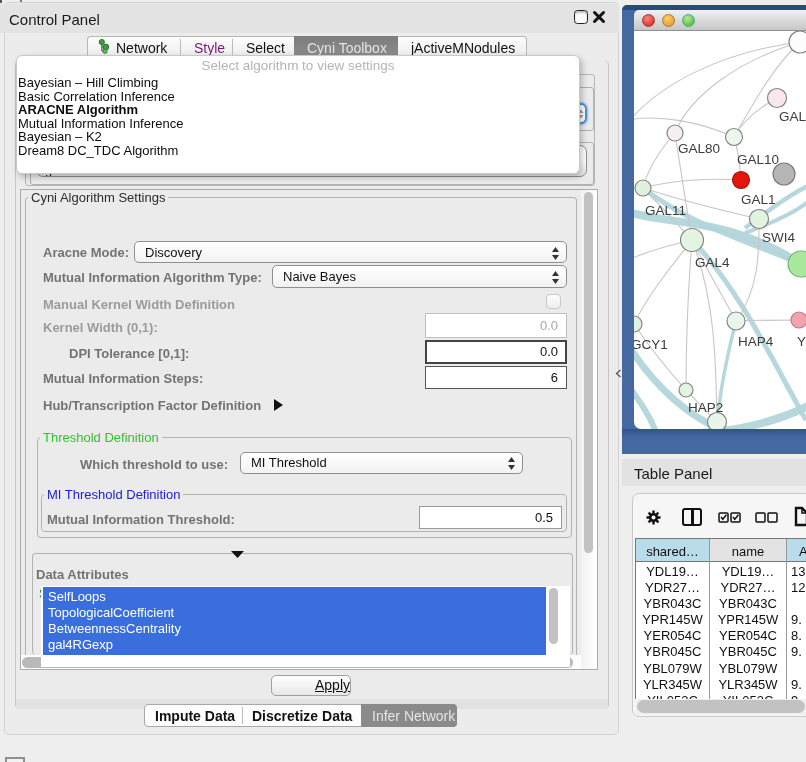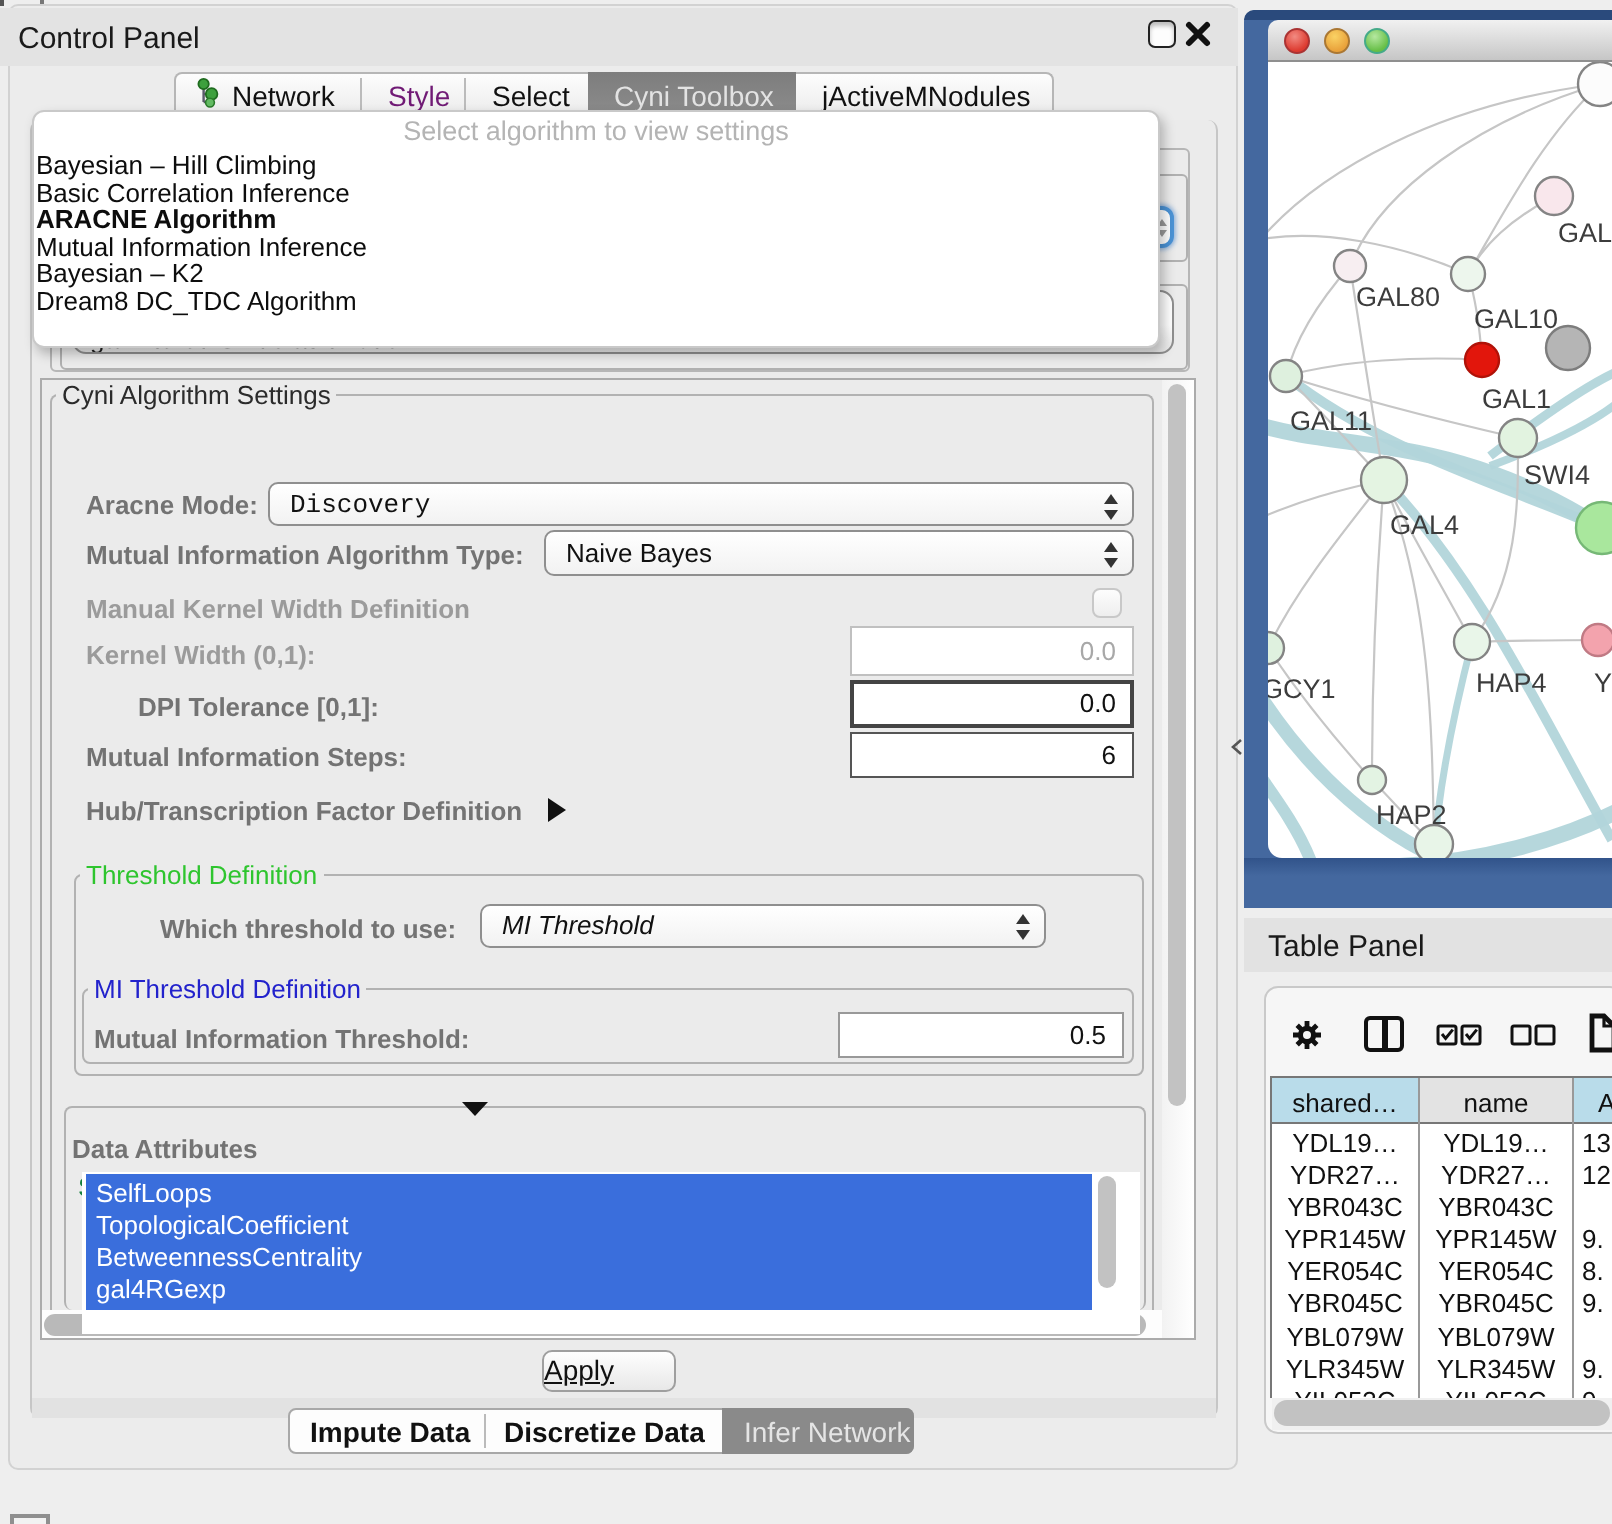--- a/index.html
+++ b/index.html
@@ -68,21 +68,21 @@
 
 <div class="abs" style="left:21px;top:655px;width:560px;height:14px;background:#fdfdfd;"></div>
 <div class="abs" style="left:22px;top:657px;width:551px;height:11px;background:#b9b9b9;border-radius:6px;"></div>
 
 <div class="grp" style="left:25px;top:197px;width:552px;height:458px;border-bottom:none;border-radius:4px 4px 0 0;">
   <div class="gtitle" style="left:2px;color:#2b2b2b;">Cyni Algorithm Settings</div>
 </div>
 
 <div class="lbl abs" style="left:43px;top:245px;">Aracne Mode:</div>
 <div class="combo" style="left:134px;top:241px;width:433px;height:22px;">
-  <span style="position:absolute;left:10px;top:3px;font-family:Liberation Mono, monospace;">Discovery</span>
+  <span style="position:absolute;left:10px;top:3px;">Discovery</span>
   <svg class="abs" style="right:6px;top:4px;" width="9" height="15" viewBox="0 0 9 15">
         <path d="M4.5 1 L8 6 L1 6 Z" fill="#333"></path>
         <path d="M4.5 14 L8 9 L1 9 Z" fill="#333"></path>
       </svg>
 </div>
 <div class="lbl abs" style="left:43px;top:270px;">Mutual Information Algorithm Type:</div>
 <div class="combo" style="left:272px;top:265px;width:295px;height:23px;">
   <span style="position:absolute;left:10px;top:3px;">Naive Bayes</span>
   <svg class="abs" style="right:6px;top:4px;" width="9" height="15" viewBox="0 0 9 15">
         <path d="M4.5 1 L8 6 L1 6 Z" fill="#333"></path>
@@ -101,21 +101,21 @@
 <div class="lbl abs" style="left:43px;top:398px;">Hub/Transcription Factor Definition</div>
 <svg class="abs" style="left:272px;top:398px;" width="12" height="14" viewBox="0 0 12 14">
       <path d="M2 1 L11 7 L2 13 Z" fill="#111"></path>
     </svg>
 
 <div class="grp" style="left:37px;top:437px;width:535px;height:101px;">
   <div class="gtitle" style="left:2px;color:#2ec52e;">Threshold Definition</div>
 </div>
 <div class="lbl abs" style="left:80px;top:457px;">Which threshold to use:</div>
 <div class="combo" style="left:240px;top:452px;width:283px;height:22px;">
-  <span style="position:absolute;left:10px;top:2px;font-style:italic;">MI Threshold</span>
+  <span style="position:absolute;left:10px;top:2px;">MI Threshold</span>
   <svg class="abs" style="right:6px;top:3px;" width="9" height="15" viewBox="0 0 9 15">
         <path d="M4.5 1 L8 6 L1 6 Z" fill="#333"></path>
         <path d="M4.5 14 L8 9 L1 9 Z" fill="#333"></path>
       </svg>
 </div>
 <div class="grp" style="left:41px;top:494px;width:526px;height:38px;">
   <div class="gtitle" style="left:2px;color:#2222cc;">MI Threshold Definition</div>
 </div>
 <div class="lbl abs" style="left:47px;top:512px;">Mutual Information Threshold:</div>
 <div class="field" style="left:419px;top:506px;width:143px;height:23px;border:1px solid #999;line-height:21px;padding-right:8px;color:#111;">0.5</div>
@@ -127,21 +127,21 @@
       <path d="M1 2 L14 2 L7.5 9 Z" fill="#111"></path>
     </svg>
 <div class="lbl abs" style="left:36px;top:567px;">Data Attributes</div>
 
 <div class="abs" style="left:41px;top:586px;width:529px;height:81px;background:#fff;overflow:hidden;">
   <div class="abs" style="left:2px;top:1px;width:503px;height:68px;background:#3a6edc;"></div>
   <div class="abs" style="left:7px;top:3px;font-size:13px;color:#fff;line-height:15.9px;">SelfLoops<br>TopologicalCoefficient<br>BetweennessCentrality<br>gal4RGexp</div>
   <div class="abs" style="left:508px;top:2px;width:9px;height:56px;background:#c2c2c2;border-radius:5px;"></div>
 </div>
 
-<div class="abs" style="left:271px;top:675px;width:67px;height:21px;background:linear-gradient(#fefefe,#e8e8e8);border:1px solid #9f9f9f;border-radius:5px;text-align:left;font-size:14px;line-height:19px;color:#111;text-decoration:underline;">Apply</div>
+<div class="abs" style="left:271px;top:675px;width:80px;height:21px;background:linear-gradient(#fefefe,#e8e8e8);border:1px solid #9f9f9f;border-radius:5px;text-align:right;font-size:14px;line-height:19px;color:#111;text-decoration:underline;">Apply</div>
 <div class="abs" style="left:16px;top:699px;width:592px;height:10px;background:#e2e2e2;"></div>
 
 <div class="abs" style="left:144px;top:704px;width:313px;height:23px;background:#fdfdfd;border:1px solid #a8a8a8;border-radius:4px;"></div>
 <div class="abs" style="left:155px;top:708px;font-size:14px;font-weight:bold;color:#111;">Impute Data</div>
 <div class="abs" style="left:242px;top:707px;width:1px;height:17px;background:#bbb;"></div>
 <div class="abs" style="left:252px;top:708px;font-size:14px;font-weight:bold;color:#111;">Discretize Data</div>
 <div class="abs" style="left:361px;top:704px;width:96px;height:23px;background:#8a8a8a;border-radius:0 4px 4px 0;"></div>
 <div class="abs" style="left:372px;top:708px;font-size:14px;color:#e5e5e5;">Infer Network</div>
 
 <div class="abs" id="popup" style="left:16px;top:55px;width:564px;height:119px;background:#fff;border:1px solid #c9c9c9;border-radius:6px;box-shadow:2px 3px 6px rgba(0,0,0,0.25);"></div>

